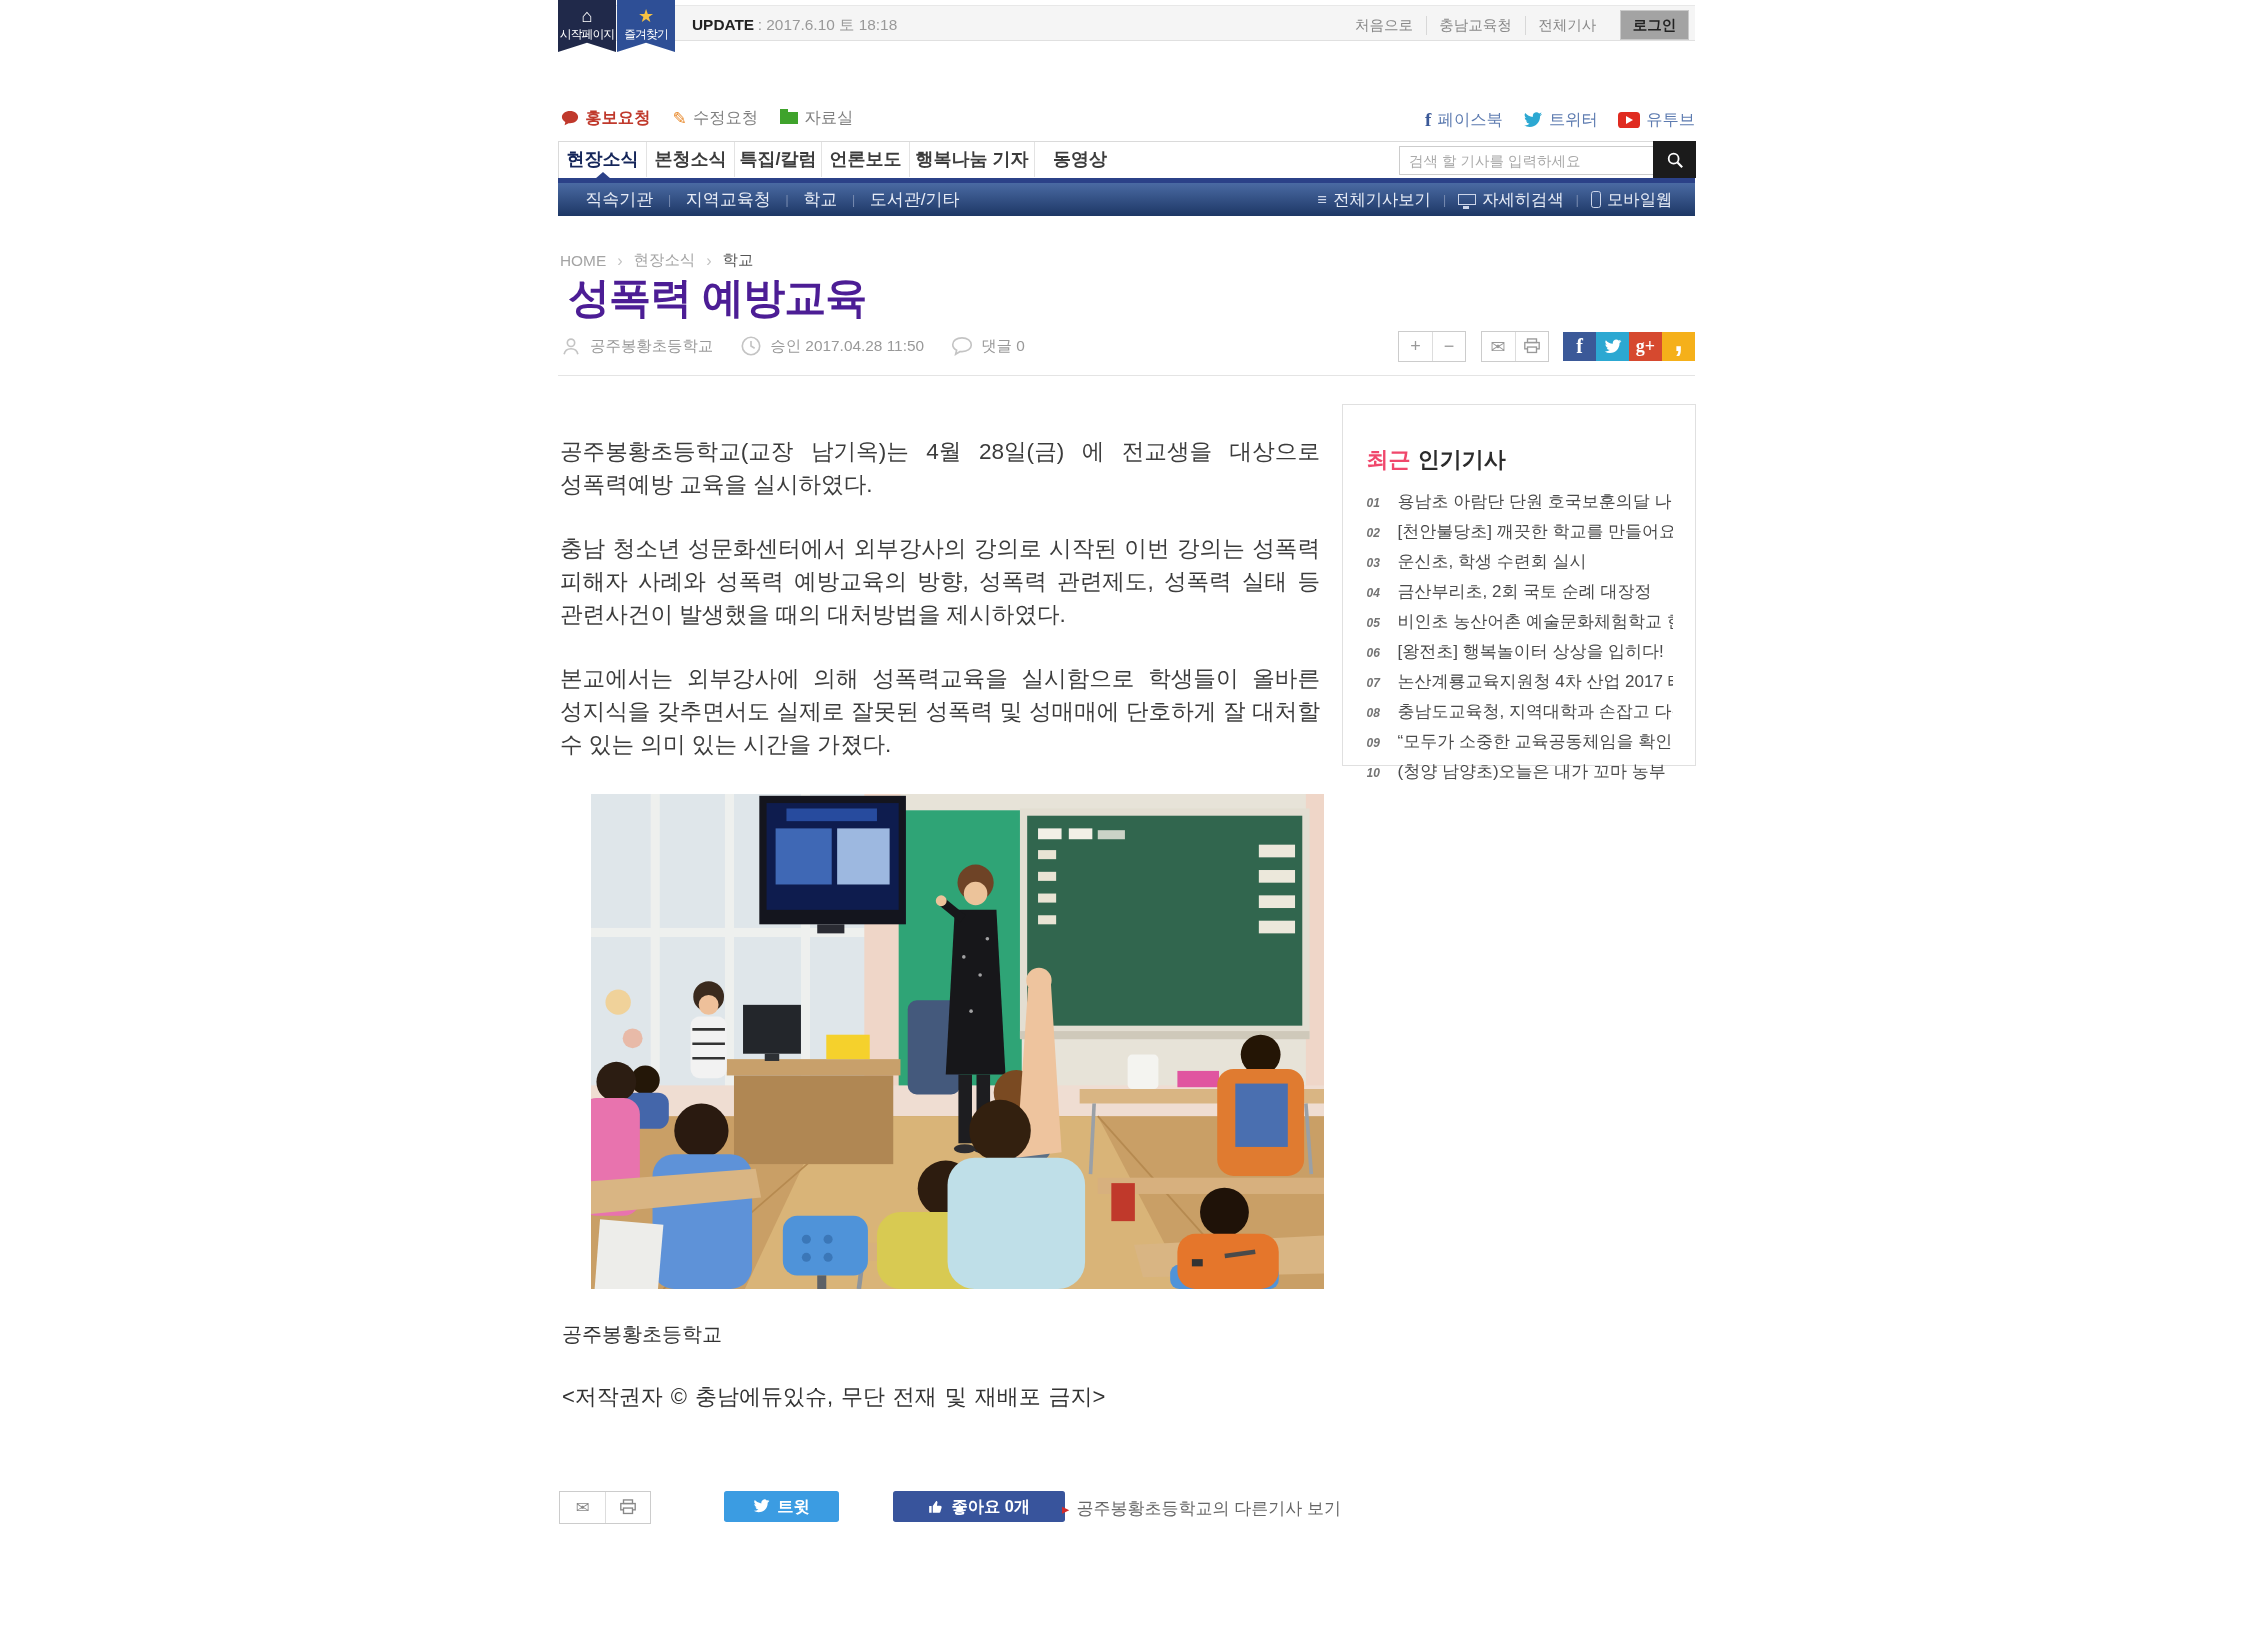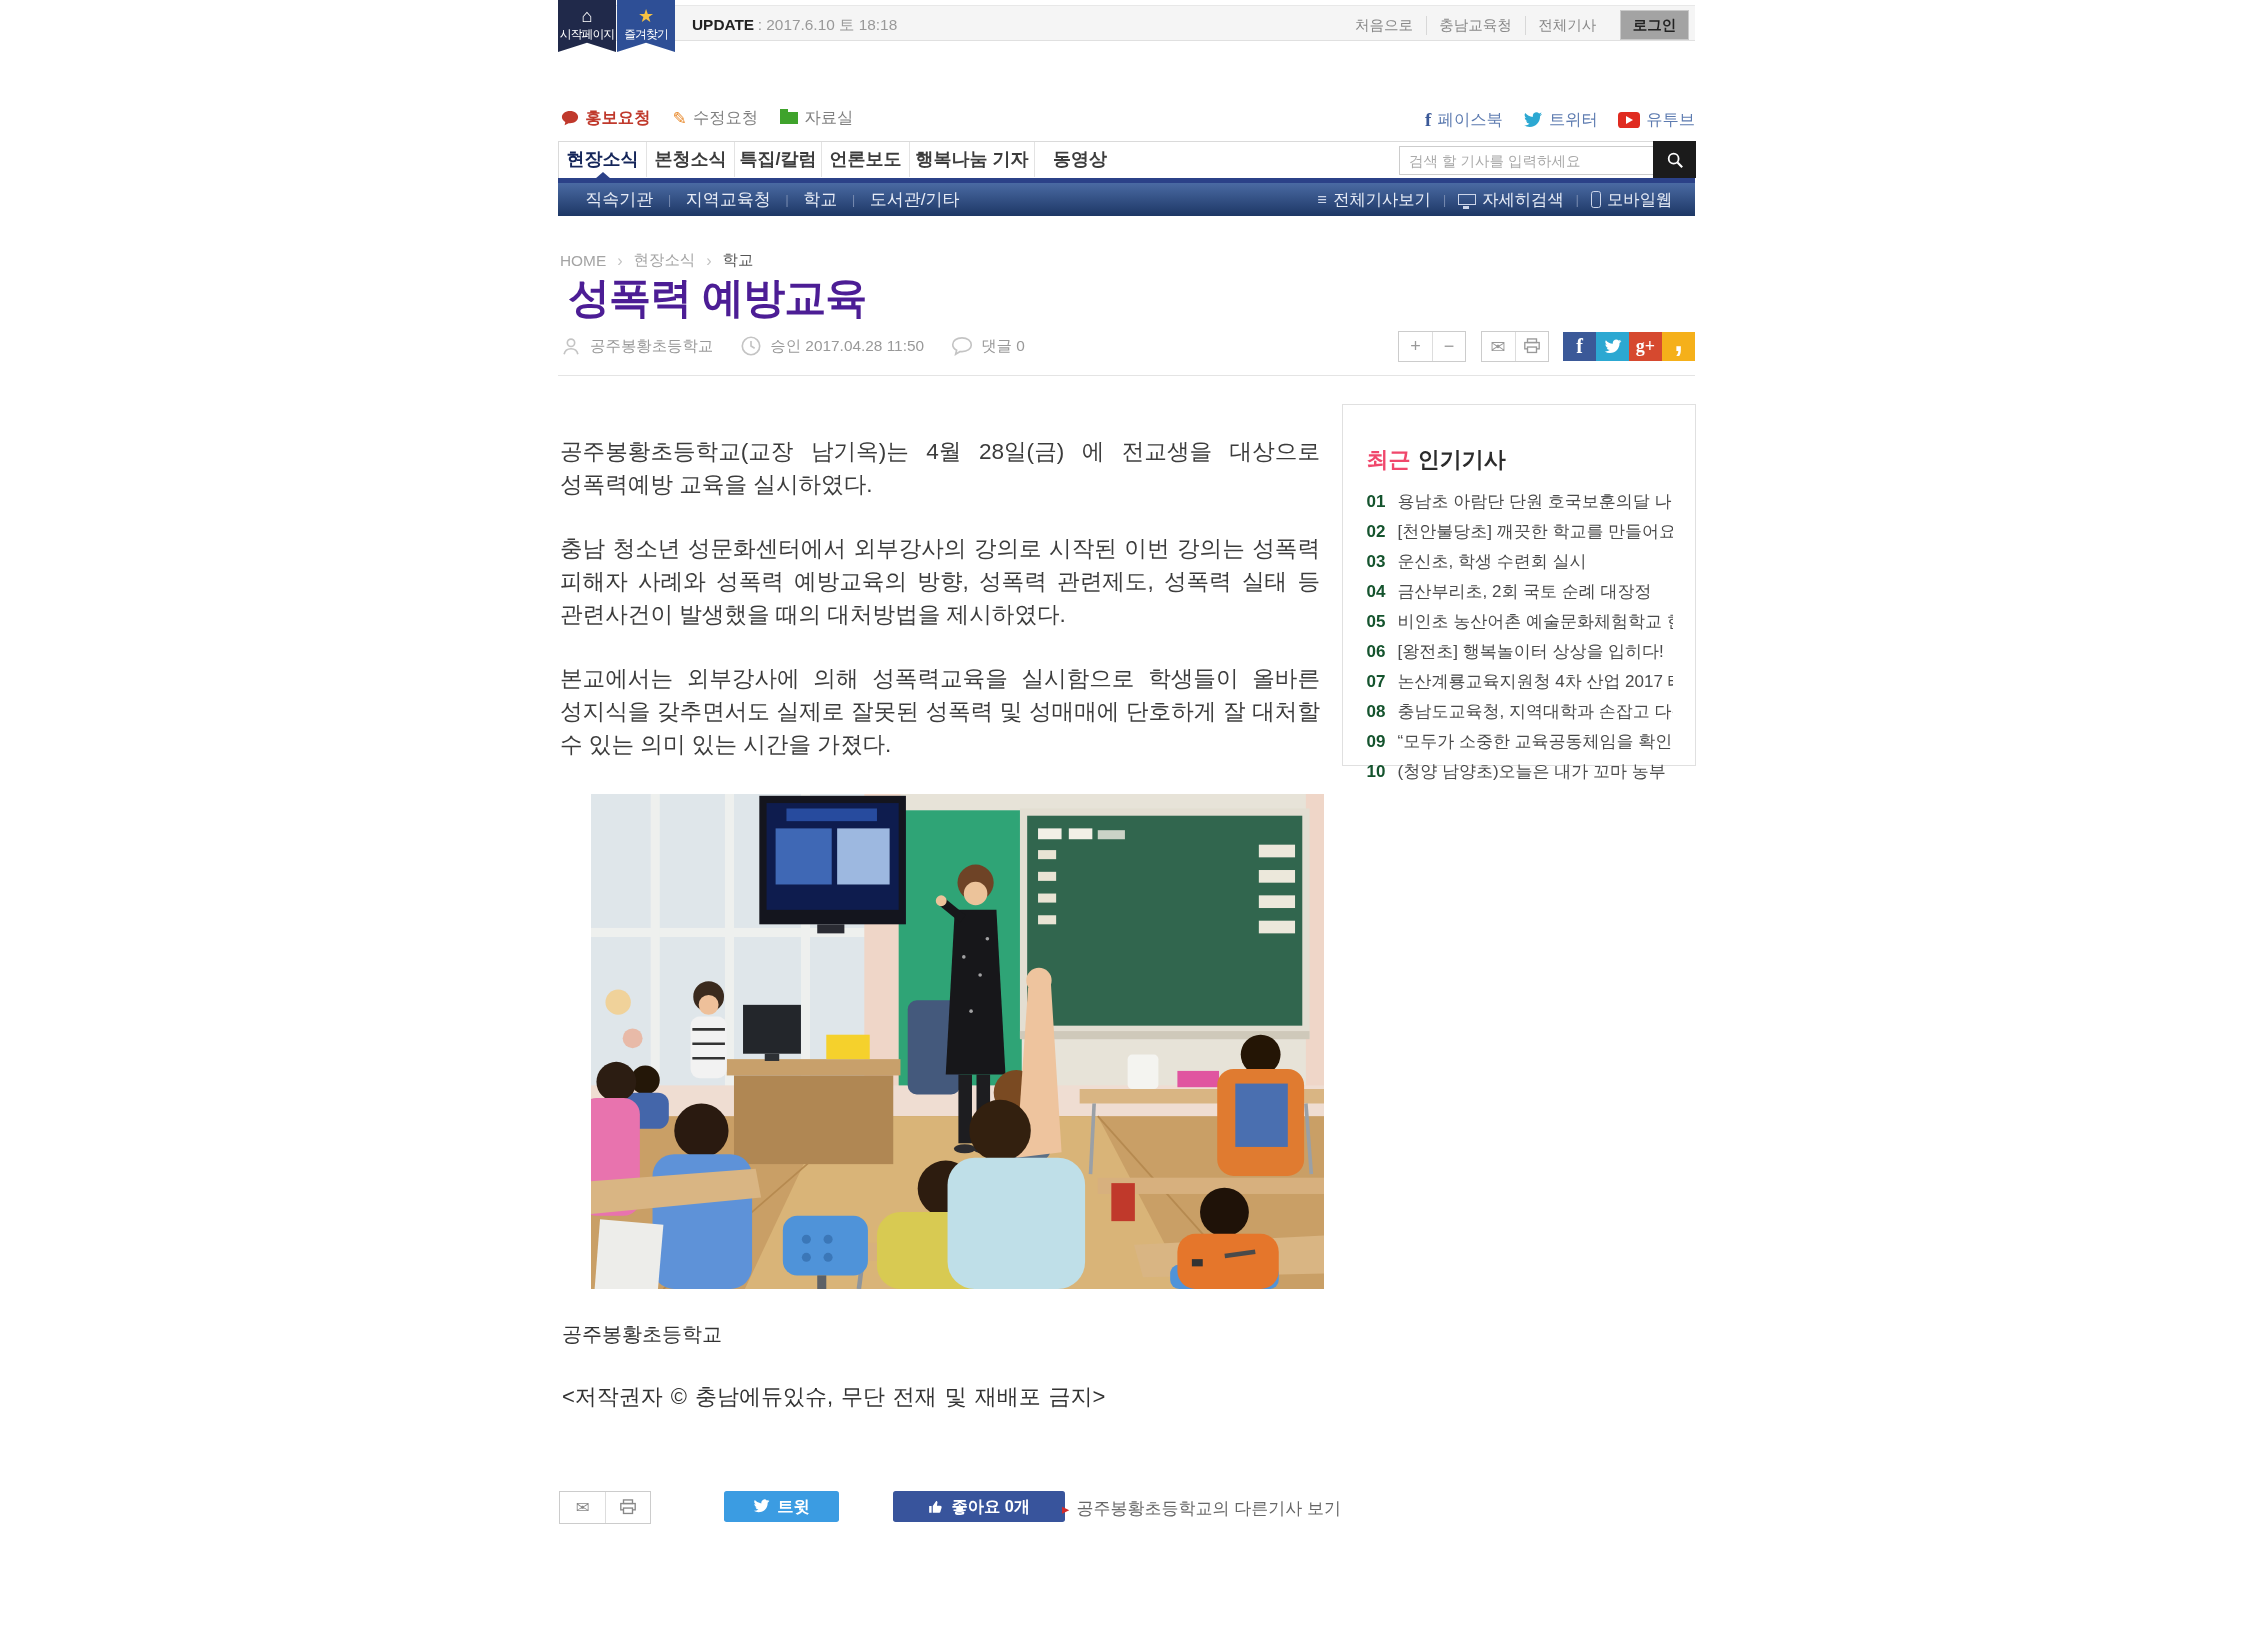--- a/index.html
+++ b/index.html
@@ -105,21 +105,21 @@
   .body-col p { font-size:22.6px; line-height:33px; color:#3c3c3c; text-align:justify;
                 word-break:keep-all; margin-bottom:31px; }
 
   
   .sidebar { position:absolute; left:1342px; top:404px; width:354px; height:362px;
              border:0.9px solid #e0e0e0; padding:40px 22px 0 23.5px; background:#fff; }
   .sb-title { font-size:22px; font-weight:bold; color:#2b2b2b; margin-bottom:14.5px; }
   .sb-title .accent { color:#f0486c; margin-right:7.2px; }
   .sb-list { list-style:none; }
   .sb-item { display:flex; align-items:baseline; height:30px; overflow:hidden; cursor:pointer; }
-  .sb-no { width:31px; flex:none; font-size:17px; font-weight:bold; color:#14532d; }
+  .sb-no { width:31px; flex:none; font-size:12px; font-weight:bold; color:#737373;font-style:italic; }
   .sb-text { font-size:17px; color:#4a4a4a; white-space:nowrap; overflow:hidden; }
 
   
   .photo { position:absolute; left:591px; top:794px; width:733px; height:495px; overflow:hidden; }
 
   
   .caption { position:absolute; left:562px; top:1321px; font-size:20px; color:#333; }
   .copyright { position:absolute; left:562px; top:1382px; font-size:22px; color:#333; word-spacing:1.8px; }
 
   

